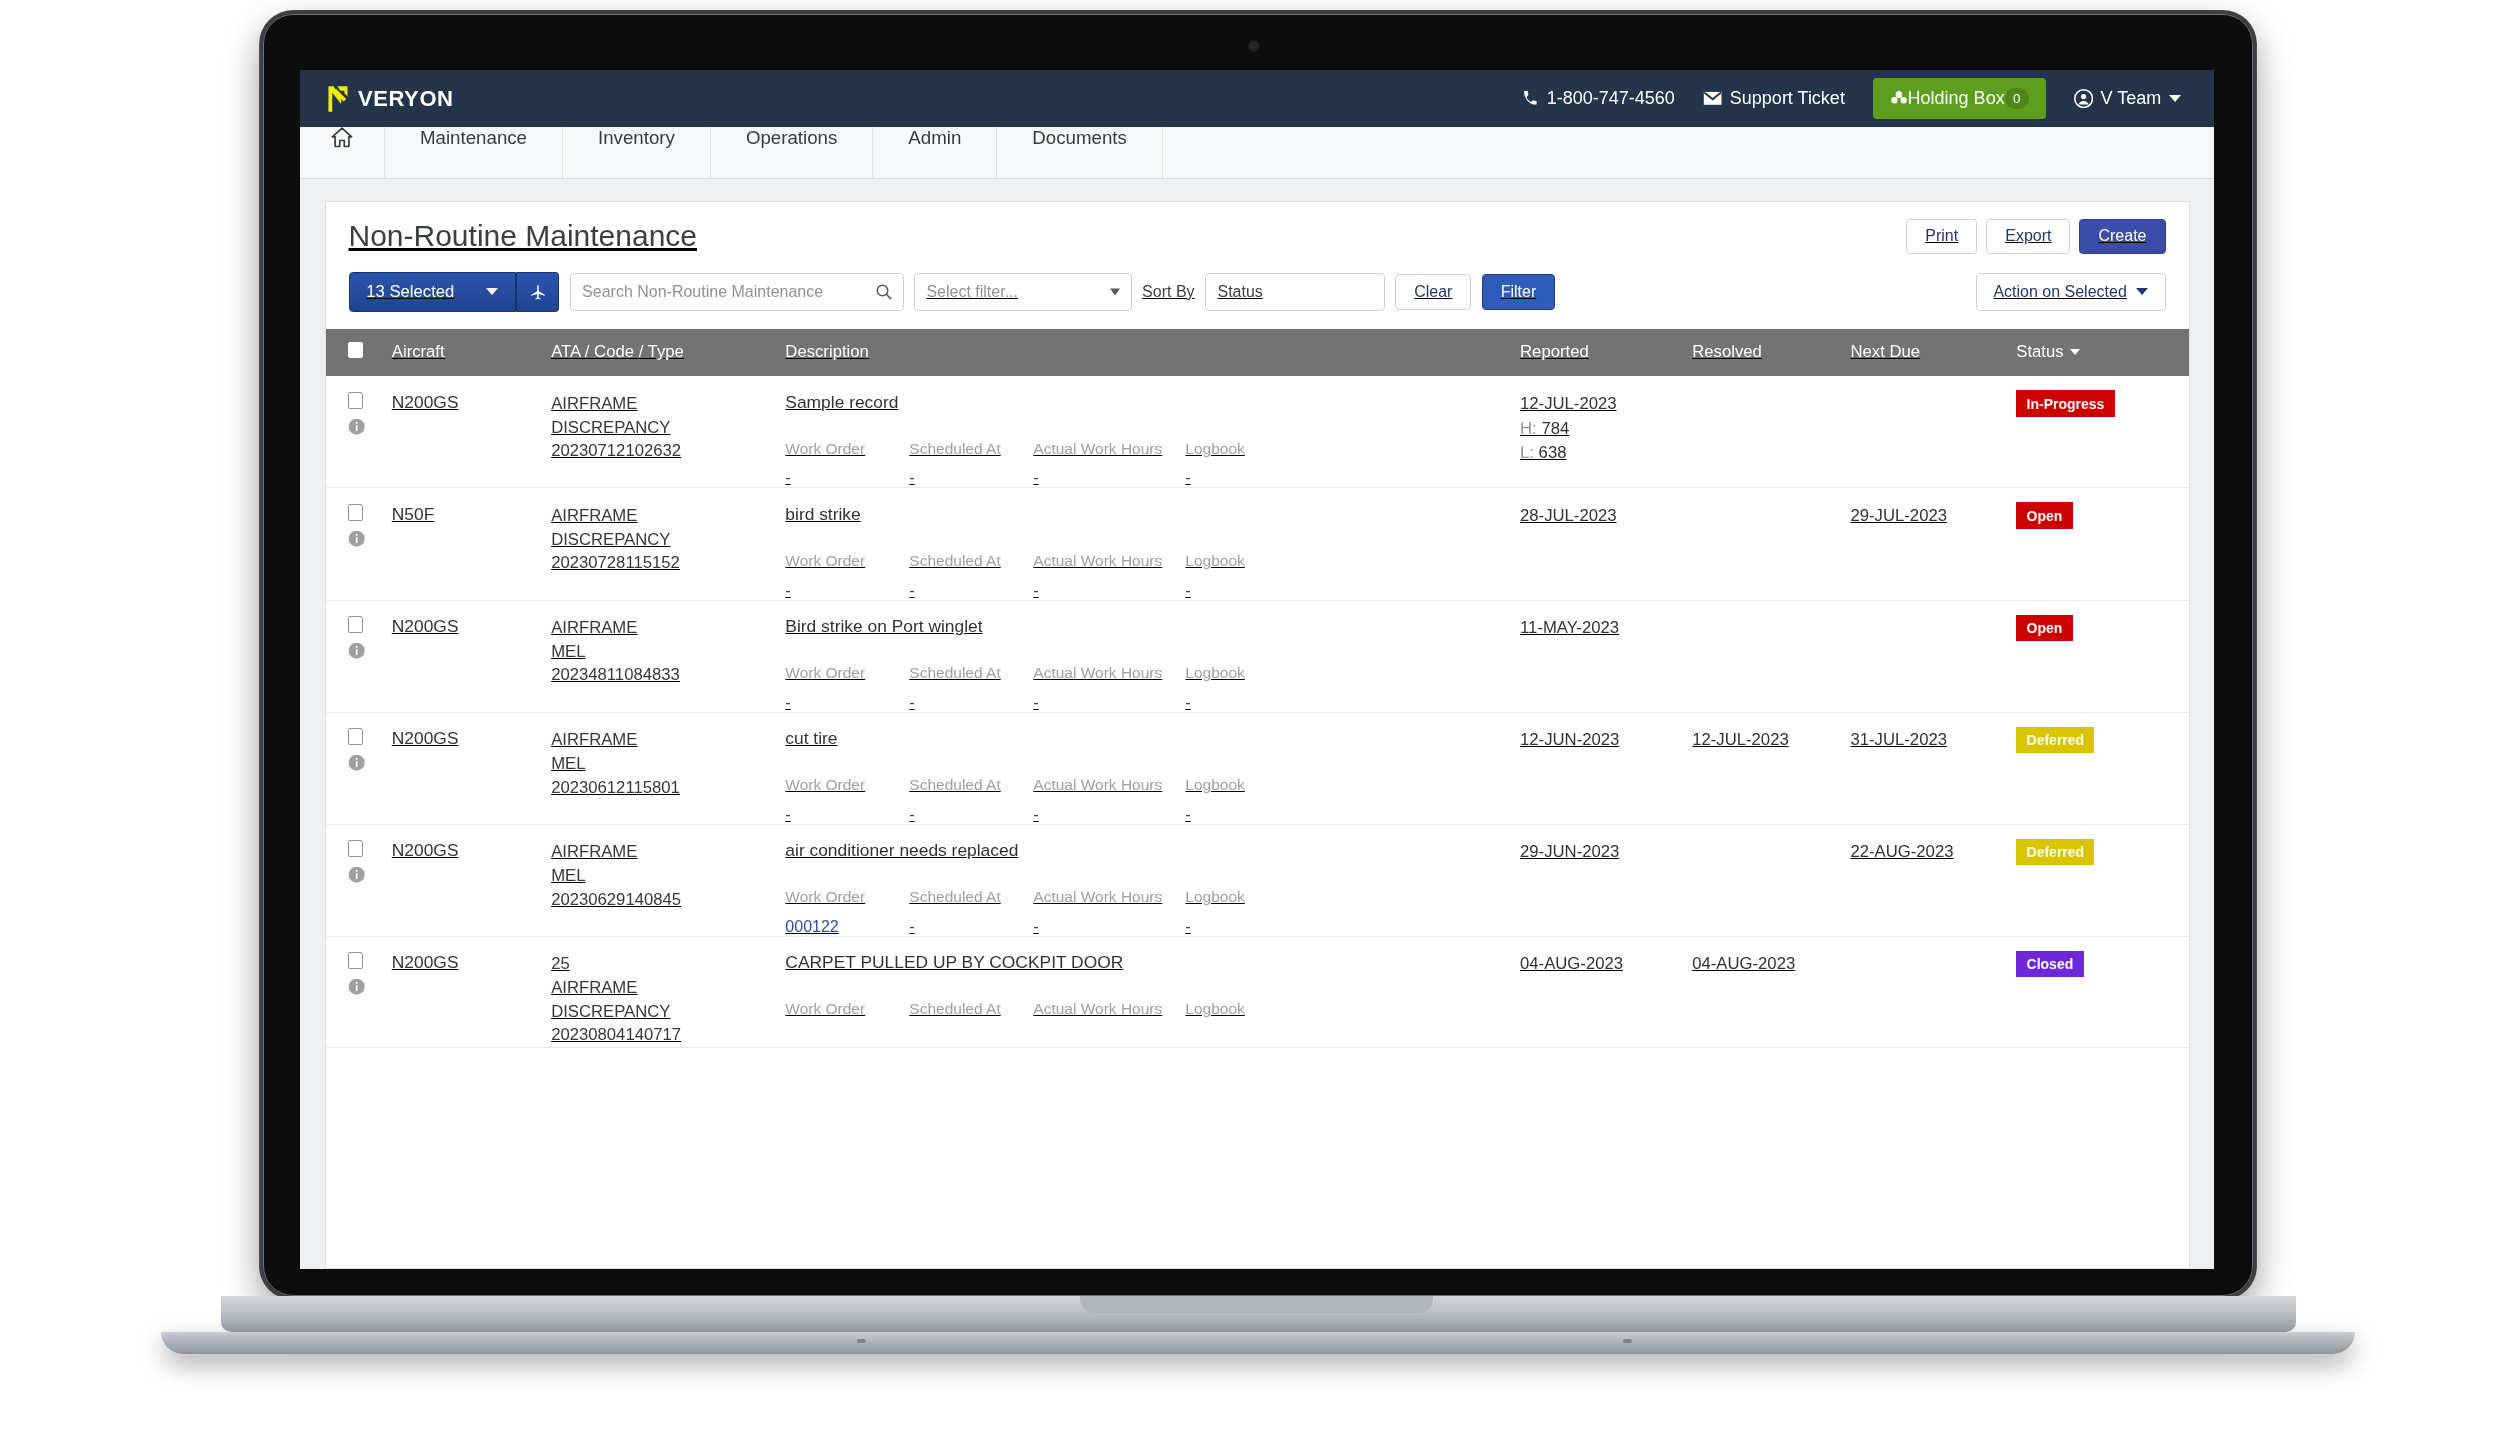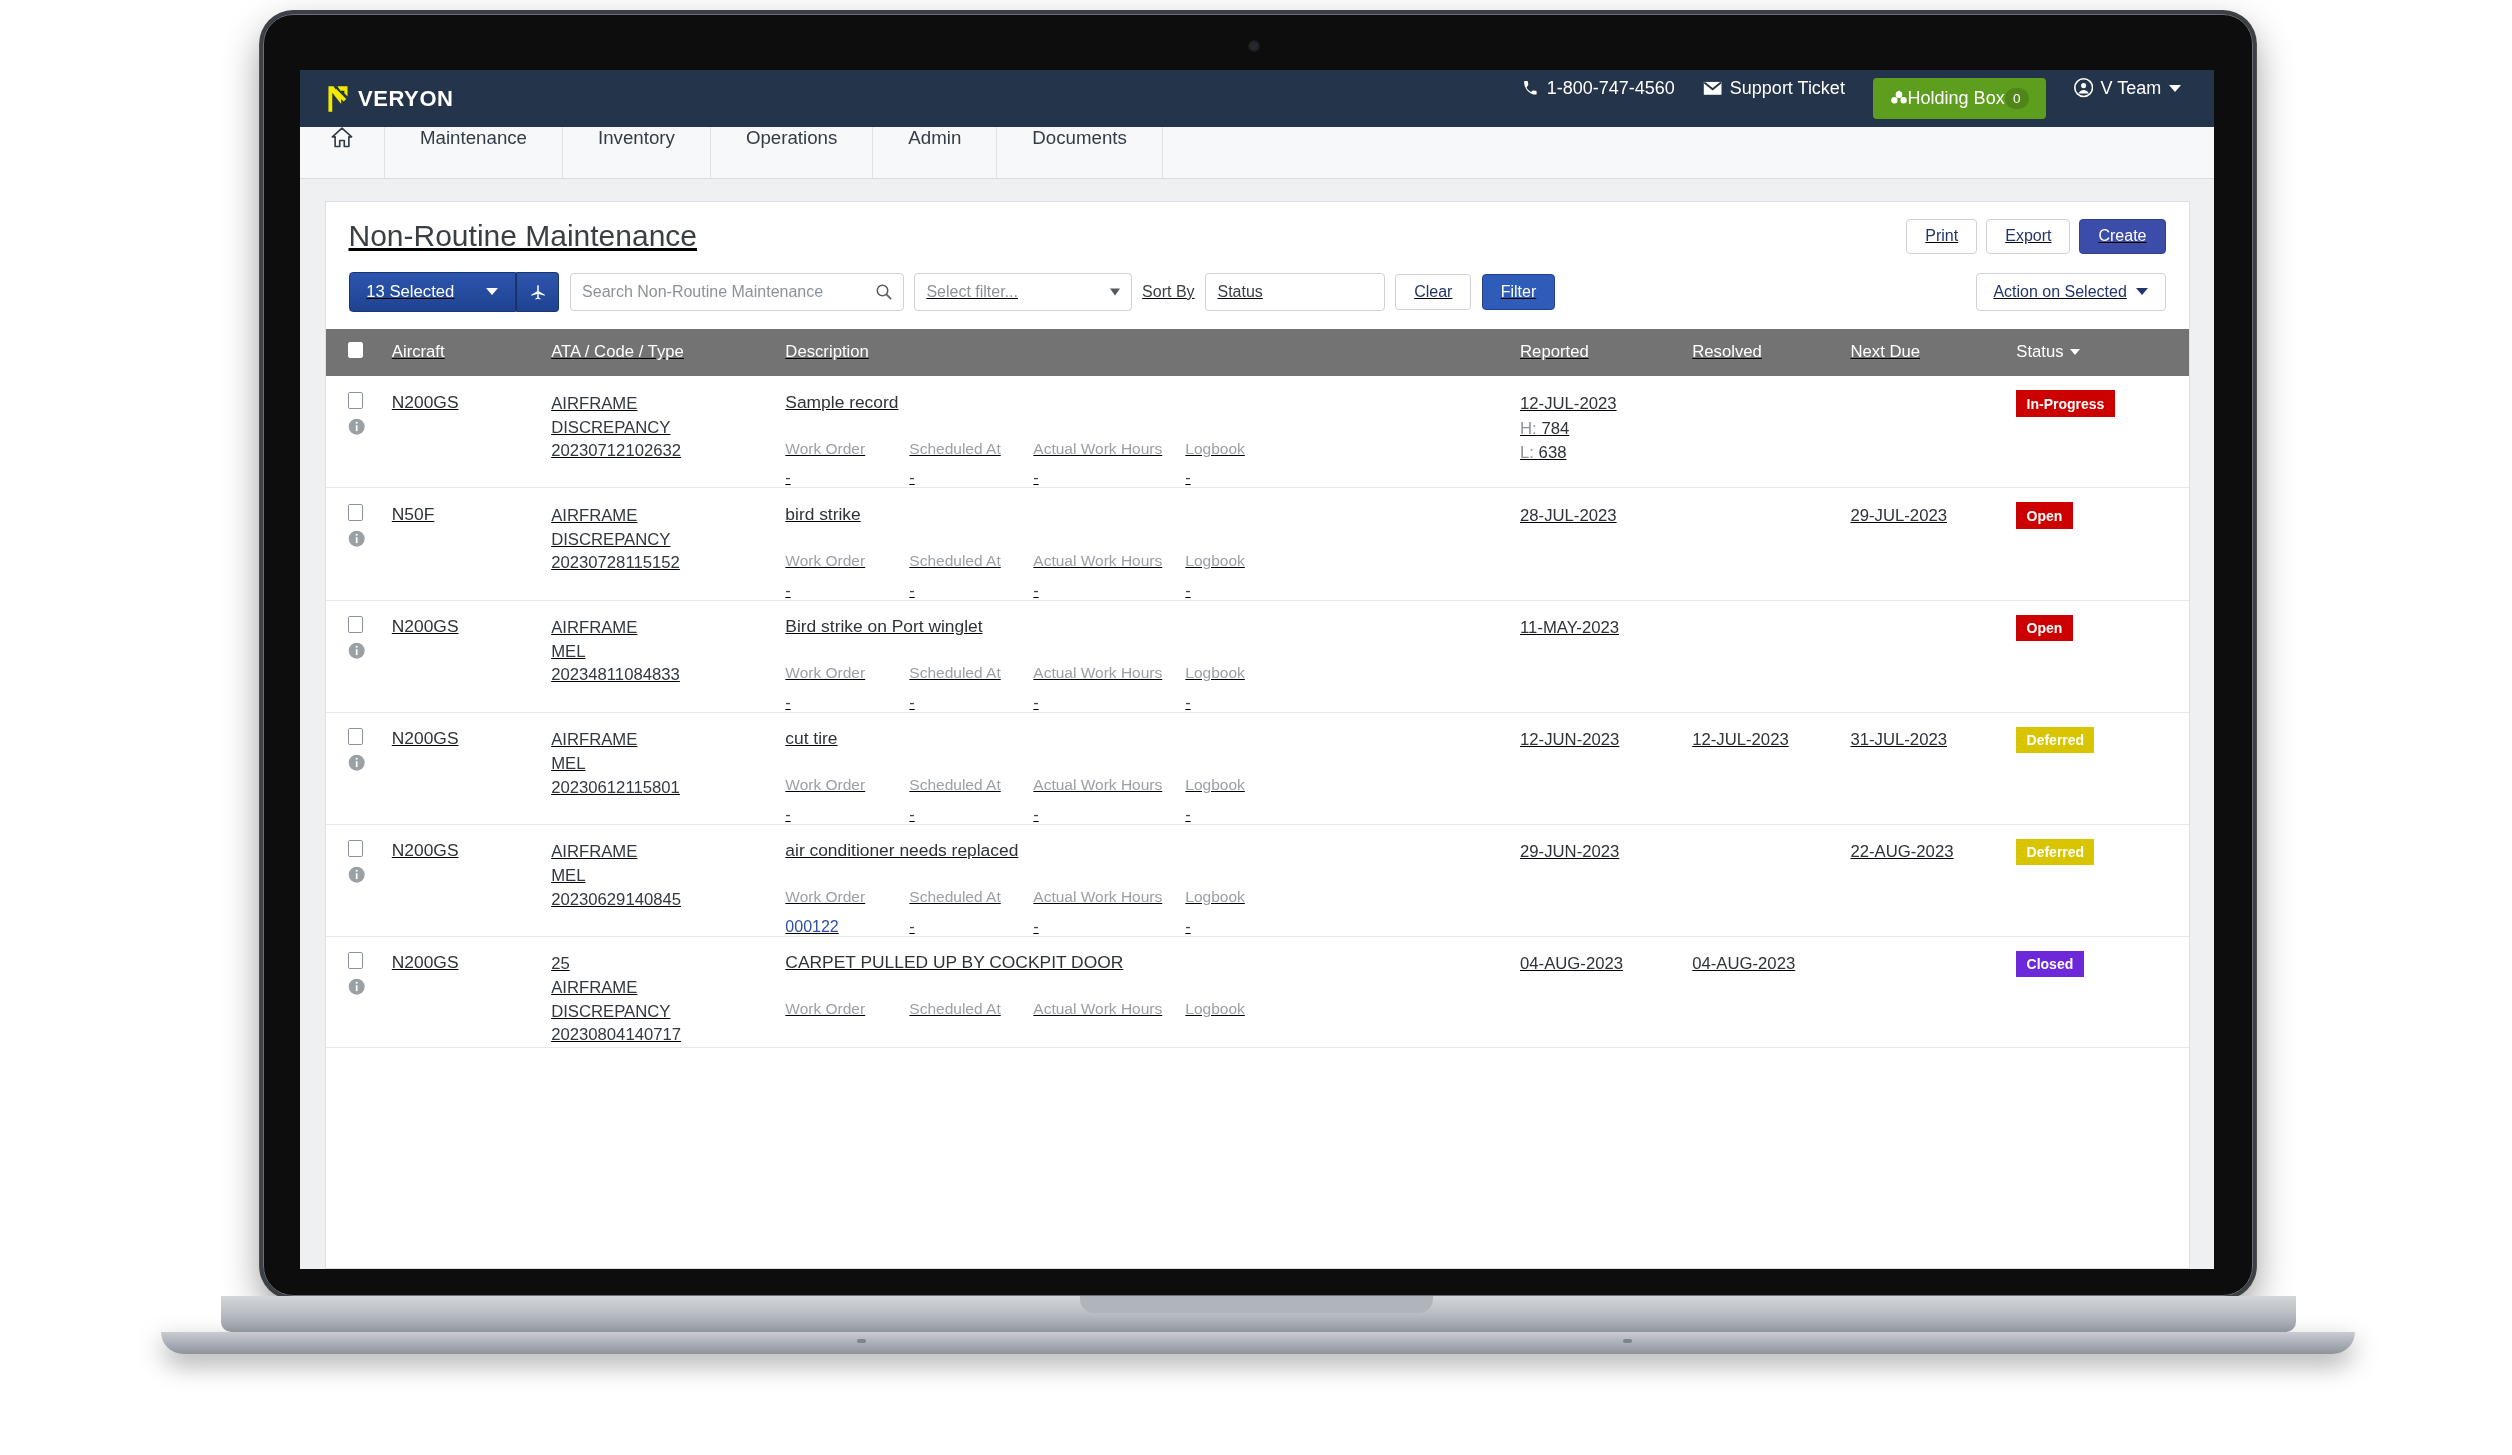--- a/index.html
+++ b/index.html
@@ -86,21 +86,21 @@
   .logo-mark { width: 24.5px; height: 28px; display: block; }
   .logo-text {
     color: #ffffff;
     font-size: 22px;
     font-weight: bold;
     letter-spacing: 0.6px;
   }
   .topbar-right {
     margin-left: auto;
     display: flex;
-    align-items: flex-start;
+    align-items: center;
     gap: 28px;
   }
   .top-link {
     color: #ffffff;
     font-size: 18px;
     display: flex;
     align-items: center;
     gap: 7.7px;
     white-space: nowrap;
   }

